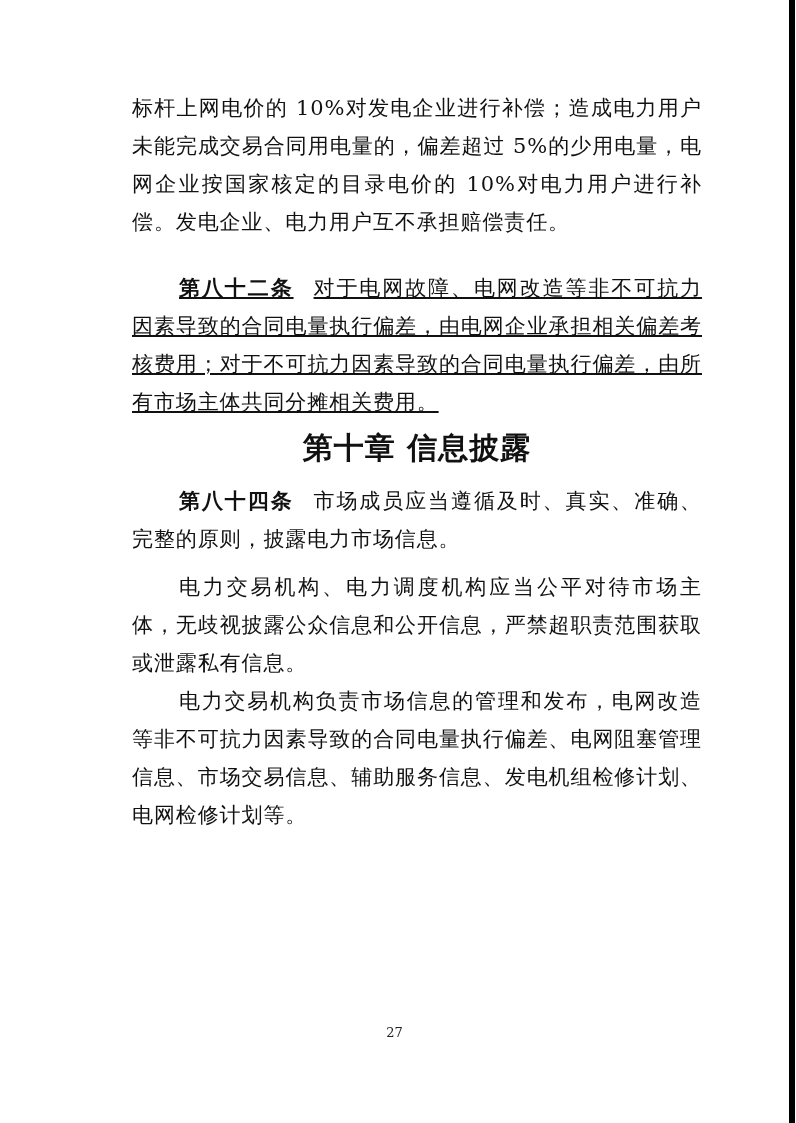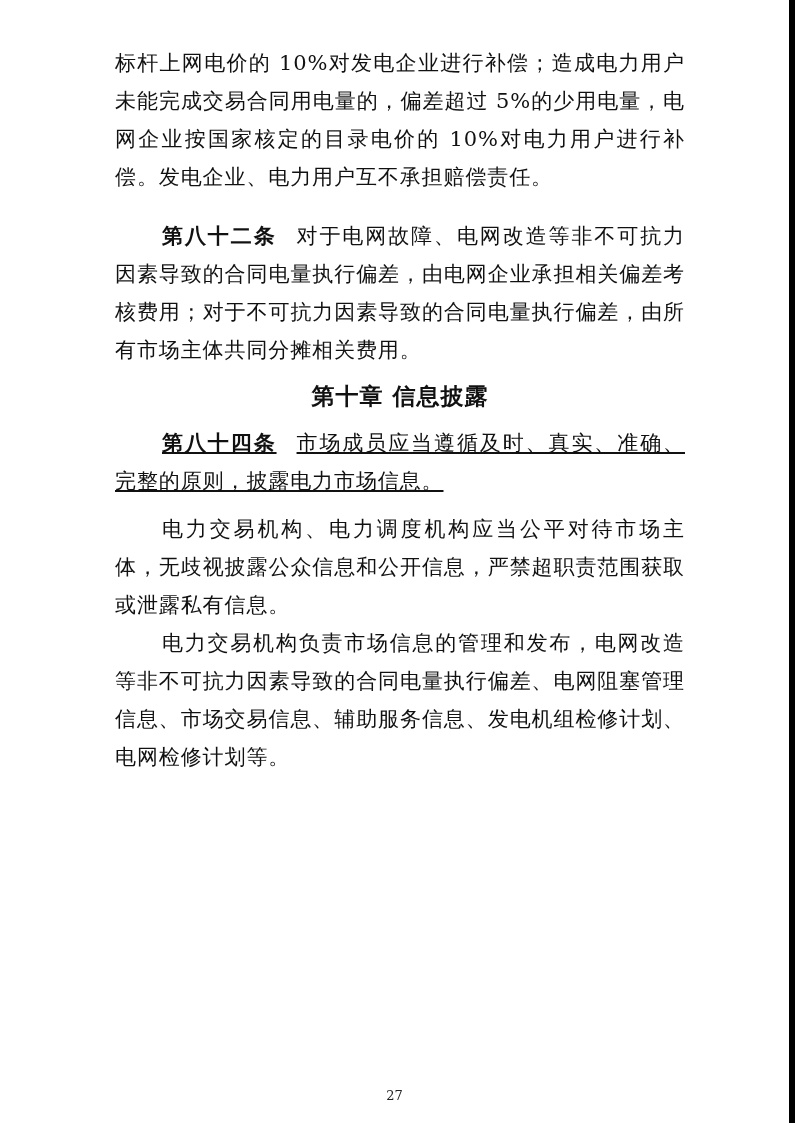--- a/index.html
+++ b/index.html
@@ -12,57 +12,57 @@
     width: 796px;
     height: 1123px;
     background: #ffffff;
     overflow: hidden;
     font-family: "DejaVu Serif", "Liberation Serif", serif;
     color: #111111;
   }
   .content {
     position: absolute;
     top: 0;
-    left: 115px;
+    left: 132px;
     width: 570px;
-    padding-top: 44px;
+    padding-top: 89px;
   }
   .body-para {
     margin: 0;
     font-size: 21px;
     line-height: 38px;
     letter-spacing: 0.9px;
     text-align: justify;
     text-justify: inter-character;
     color: #111111;
   }
   .indent {
     text-indent: 47px;
   }
-  .p2 { margin-top: 21px; }
+  .p2 { margin-top: 28px; text-decoration: underline; }
   .p3 { margin-top: 10px; }
-  .p4 { margin-top: 6px; text-decoration: underline; }
+  .p4 { margin-top: 12px; }
   .p5 { margin-top: 10px; }
   .p6 { margin-top: 0; }
   .article-label {
     font-weight: bold;
     margin-right: 20px;
   }
   .chapter-heading {
     margin: 5px 0 0 0;
-    font-size: 23px;
+    font-size: 30px;
     font-weight: bold;
     line-height: 44px;
     text-align: center;
     letter-spacing: 1px;
     color: #111111;
   }
   .page-number {
     position: absolute;
-    top: 1087px;
+    top: 1024px;
     left: 0;
     width: 789px;
     text-align: center;
     font-size: 13px;
     line-height: 18px;
     color: #222222;
   }
   .scan-edge {
     position: absolute;
     top: 0;

